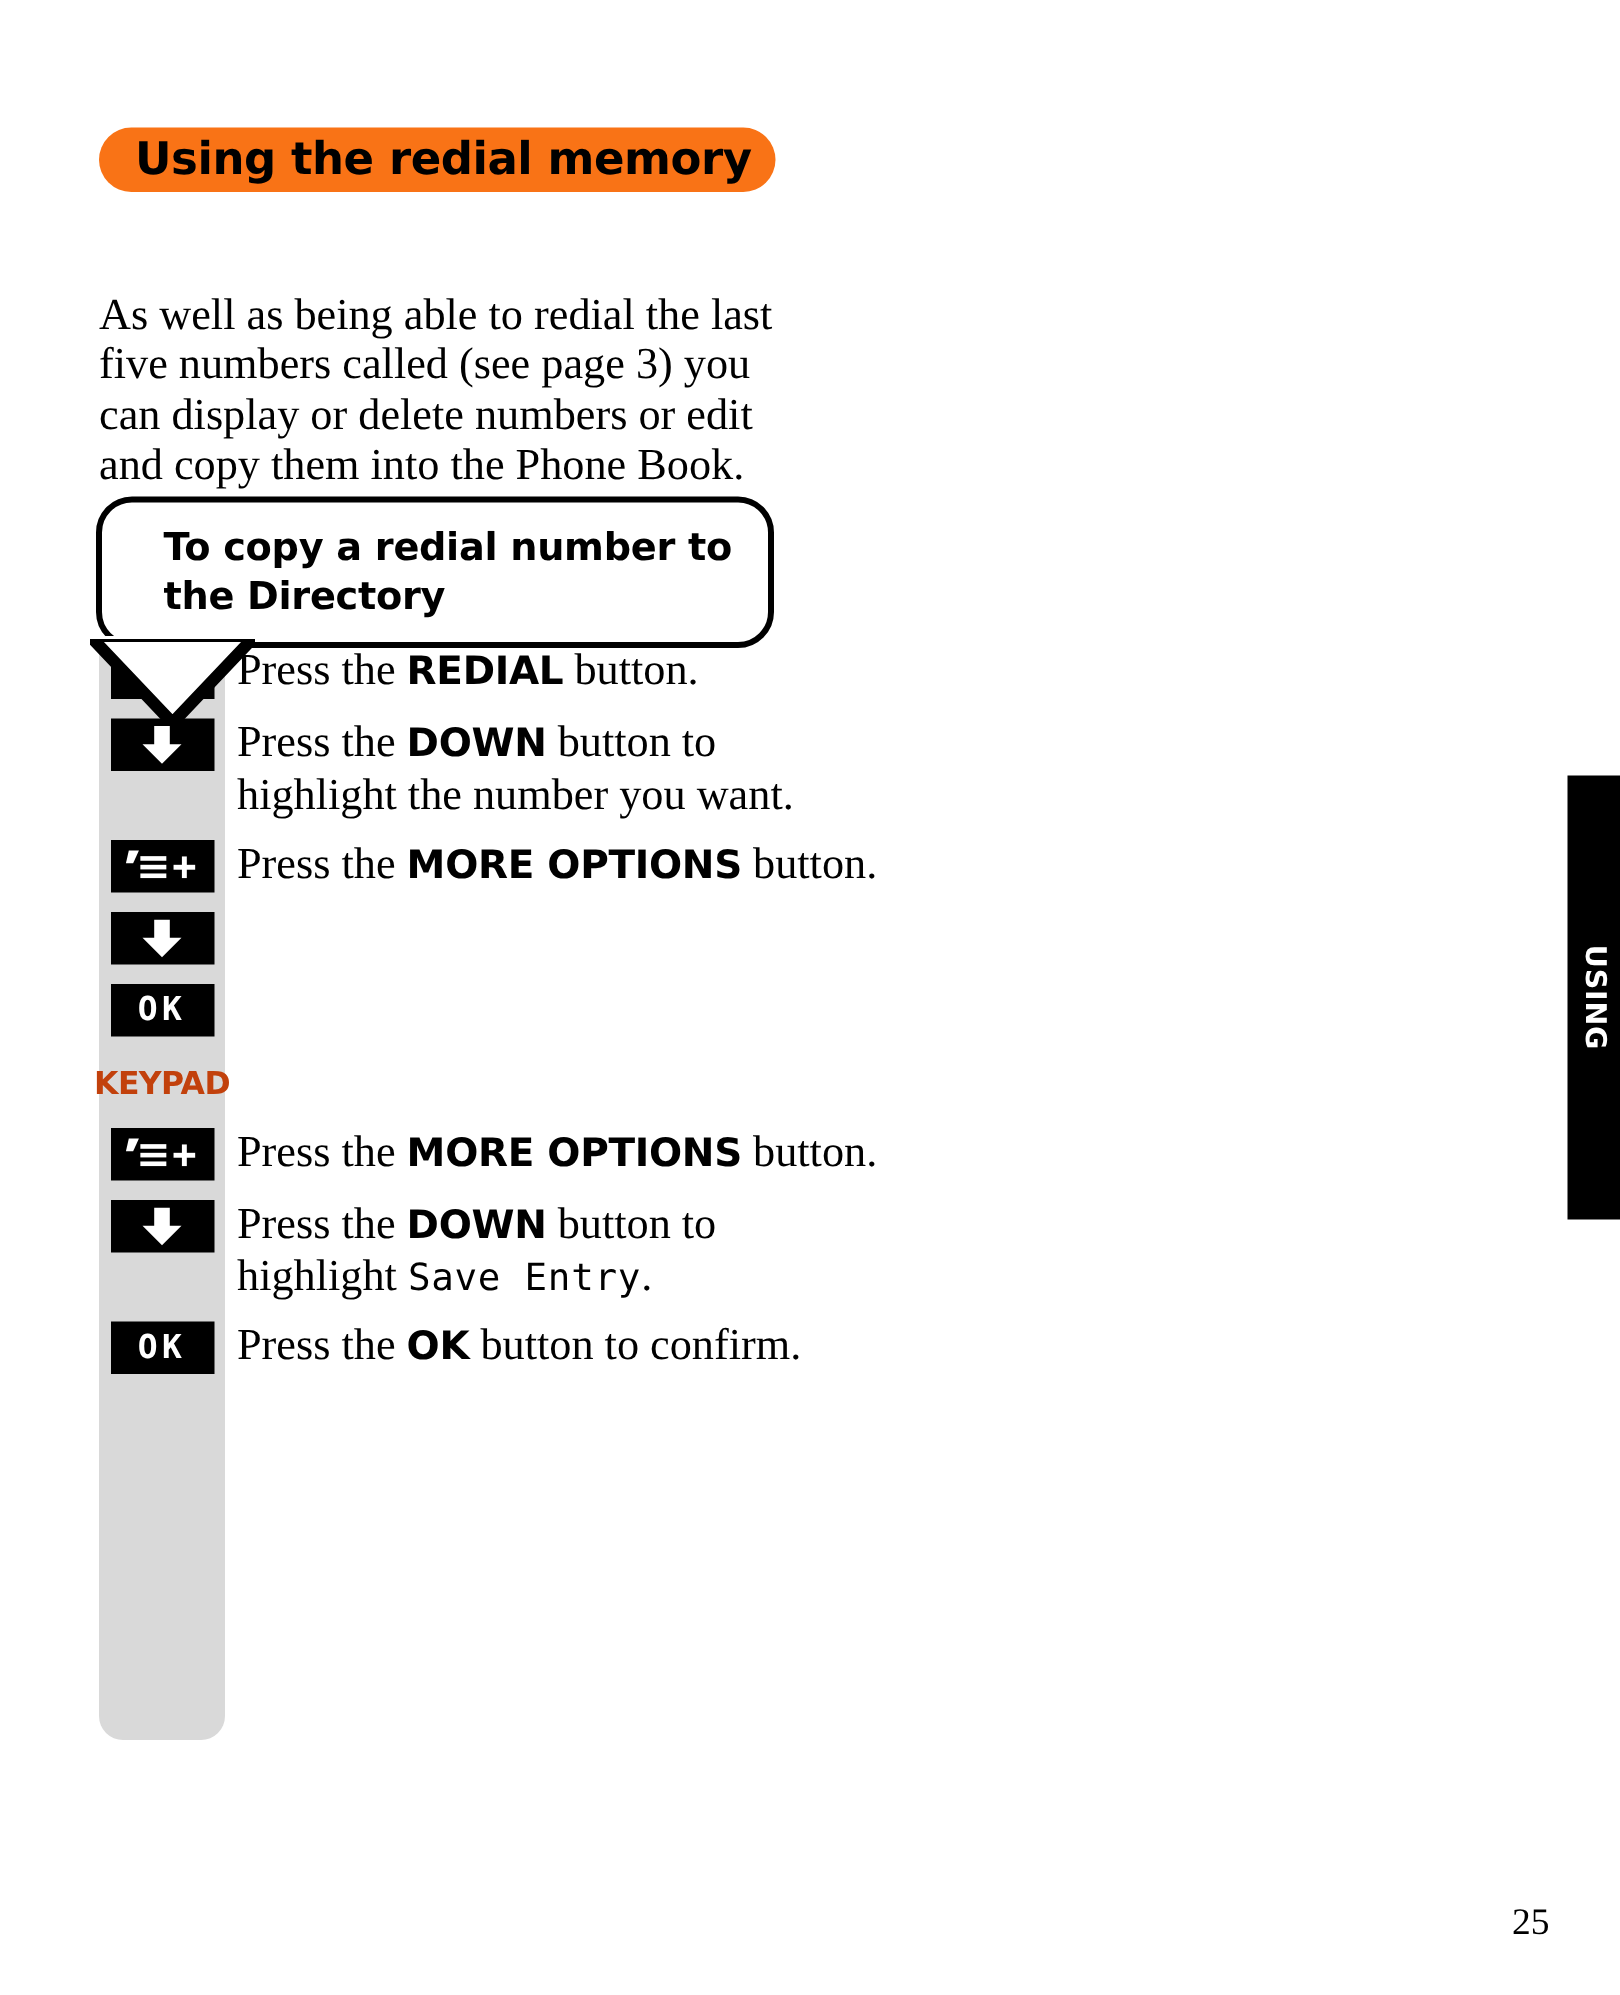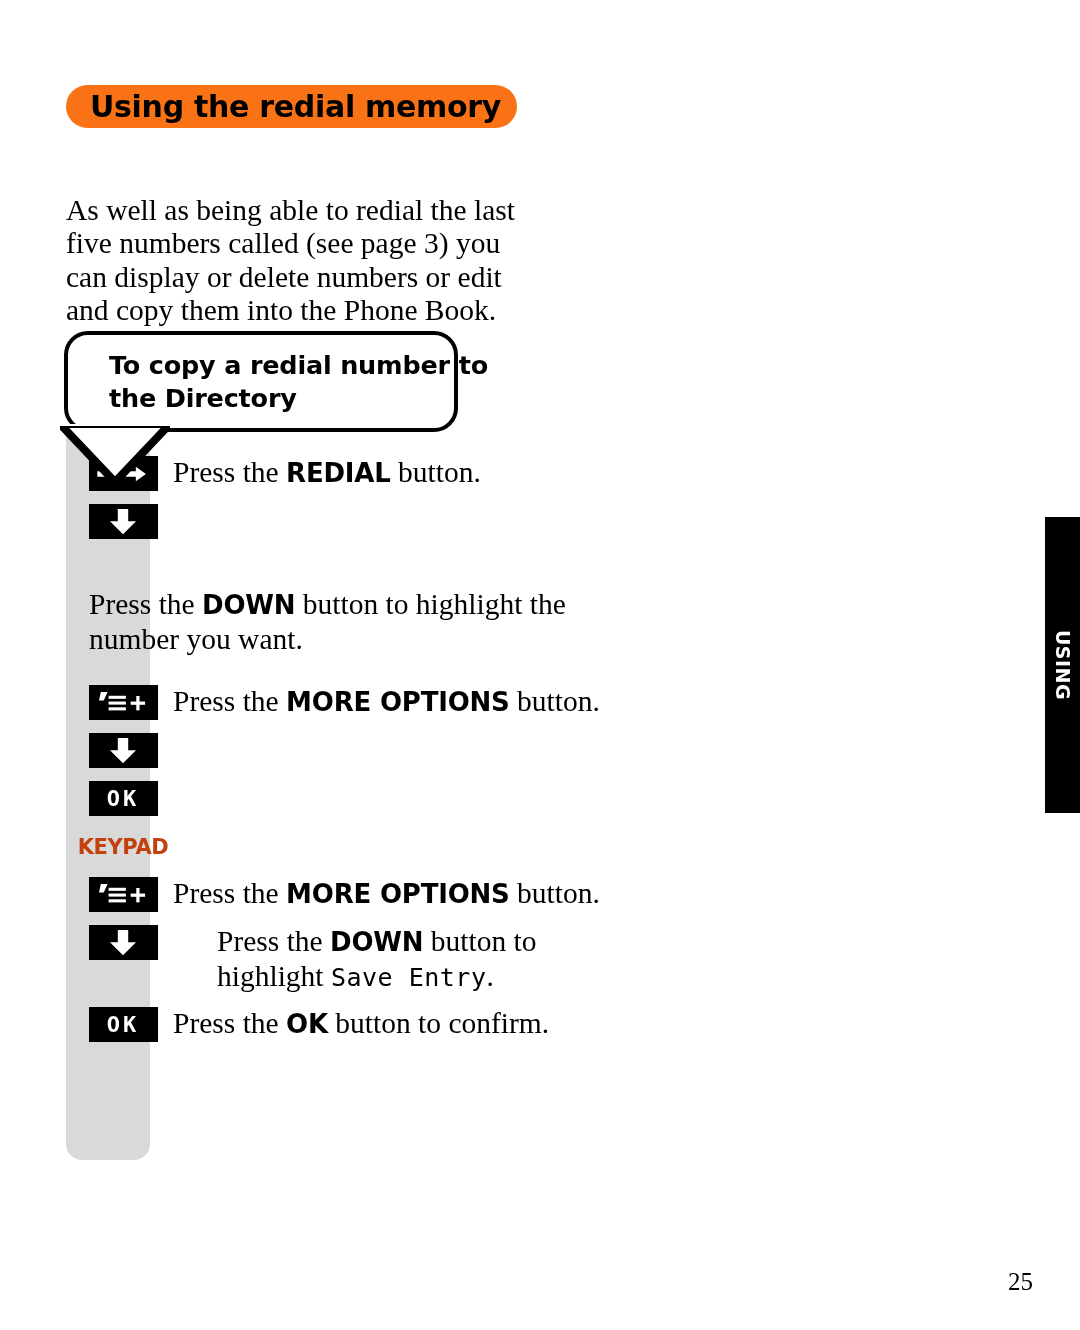--- a/index.html
+++ b/index.html
@@ -48,21 +48,21 @@
     font-size: 29.5px;
     line-height: 33.5px;
     font-family: "Liberation Serif", serif;
   }
 
   
   #callout-bubble {
     position: absolute;
     left: 64px;
     top: 331px;
-    width: 394px;
+    width: 452px;
     height: 101px;
     border: 4px solid #000;
     border-radius: 24px;
     background: #fff;
     box-sizing: border-box;
     z-index: 3;
   }
   #callout-bubble .callout-text {
     position: absolute;
     left: 41px;
@@ -94,24 +94,23 @@
     background: #d9d9d9;
     border-bottom-left-radius: 16px;
     border-bottom-right-radius: 16px;
     z-index: 1;
   }
 
   
   #steps-list {
     position: absolute;
     left: 66px;
-    top: 456px;
+    top: 431px;
     width: 520px;
     z-index: 2;
-    padding-left: 15px;
   }
   .step-row {
     position: relative;
     display: flex;
     align-items: flex-start;
   }
   .step-icon-cell {
     width: 84px;
     flex: 0 0 84px;
     display: flex;
@@ -237,21 +236,21 @@
       <div class="step-icon-cell">
         <div class="icon-chip">
           <svg viewBox="0 0 56 24" width="56" height="22">
             <path d="M0,9 L13,9 L13,4 L24,12 L13,20 L13,15 L0,15 Z" fill="#ffffff"></path>
             <path d="M29,9 L42,9 L42,4 L53,12 L42,20 L42,15 L29,15 Z" fill="#ffffff"></path>
           </svg>
         </div>
       </div>
       <div class="step-text"><span>Press the </span><span class="btn-name">REDIAL</span><span> button.</span></div>
     </div>
-    <div class="step-row" style="margin-bottom: 29px; flex-direction: column;">
+    <div class="step-row" style="margin-bottom: 13px;">
       <div class="step-icon-cell">
         <div class="icon-chip">
           <svg viewBox="0 0 34 30" width="32" height="26">
             <path d="M11,0 L23,0 L23,14 L32,14 L17,29 L2,14 L11,14 Z" fill="#ffffff"></path>
           </svg>
         </div>
       </div>
       <div class="step-text"><span>Press the </span><span class="btn-name">DOWN</span><span> button to highlight the number you want.</span></div>
     </div>
     <div class="step-row" style="margin-bottom: 13px;">
@@ -296,21 +295,21 @@
             <rect x="11" y="6" width="18" height="3.2" fill="#ffffff"></rect>
             <rect x="11" y="12" width="18" height="3.2" fill="#ffffff"></rect>
             <rect x="11" y="18" width="18" height="3.2" fill="#ffffff"></rect>
             <rect x="34" y="12" width="15" height="3.4" fill="#ffffff"></rect>
             <rect x="39.8" y="6.2" width="3.4" height="15" fill="#ffffff"></rect>
           </svg>
         </div>
       </div>
       <div class="step-text"><span>Press the </span><span class="btn-name">MORE OPTIONS</span><span> button.</span></div>
     </div>
-    <div class="step-row" style="margin-bottom: 13px; gap: 44px;">
+    <div class="step-row" style="margin-bottom: 13px;">
       <div class="step-icon-cell">
         <div class="icon-chip">
           <svg viewBox="0 0 34 30" width="32" height="26">
             <path d="M11,0 L23,0 L23,14 L32,14 L17,29 L2,14 L11,14 Z" fill="#ffffff"></path>
           </svg>
         </div>
       </div>
       <div class="step-text"><span>Press the </span><span class="btn-name">DOWN</span><span> button to highlight </span><span class="lcd-text">Save Entry</span><span>.</span></div>
     </div>
     <div class="step-row" style="margin-bottom: 13px;">

